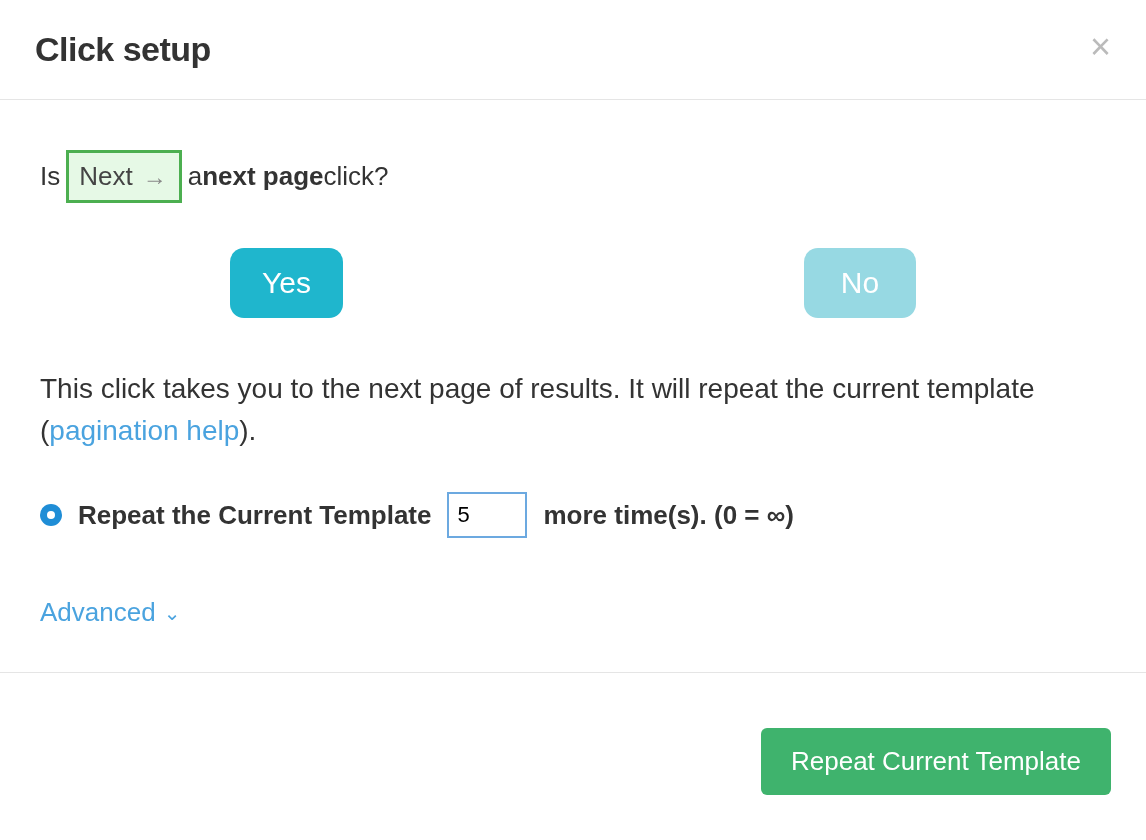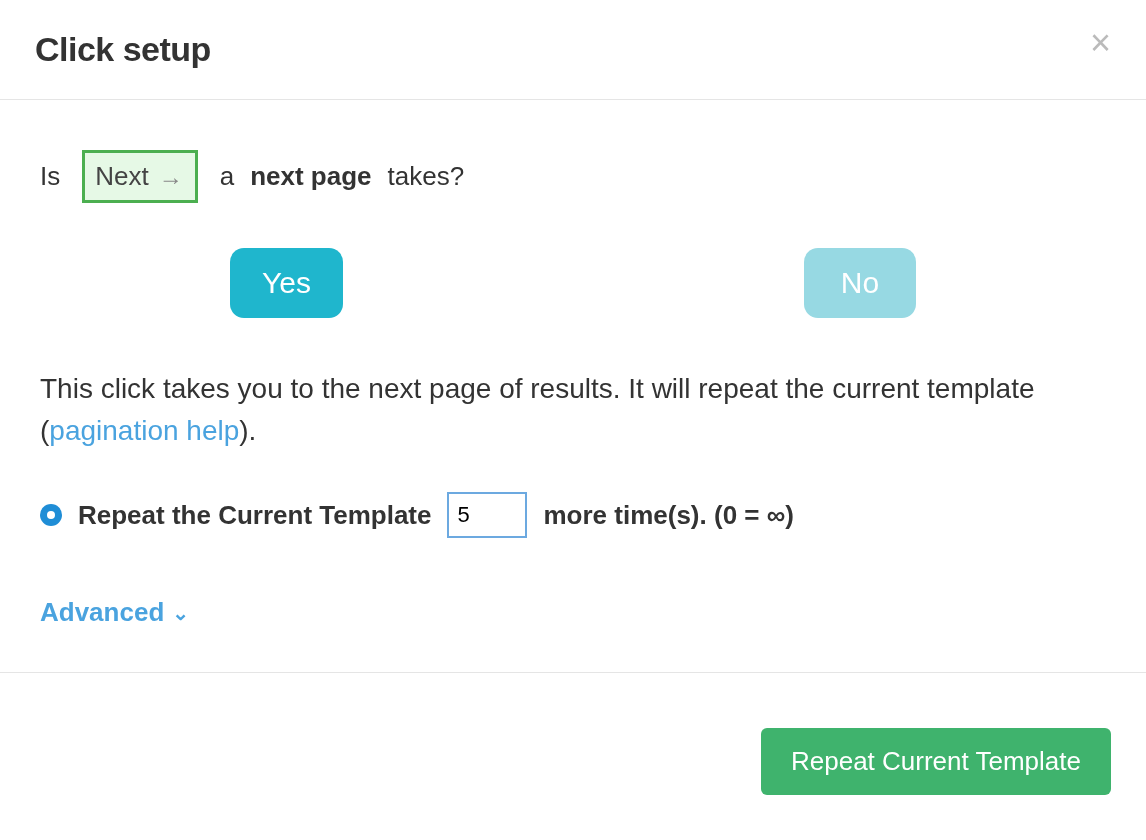--- a/index.html
+++ b/index.html
@@ -20,21 +20,21 @@
       height: 100%;
       background: #fff;
       display: flex;
       flex-direction: column;
     }
     .modal-header {
       padding: 30px 35px 30px 35px;
       border-bottom: 1px solid #e5e5e5;
       display: flex;
       justify-content: space-between;
-      align-items: flex-start;
+      align-items: center;
       gap: 24px;
     }
     .modal-title {
       font-size: 34px;
       font-weight: 600;
       color: #333;
       letter-spacing: -0.5px;
     }
     .close-btn {
       color: #bbb;
@@ -51,21 +51,21 @@
       padding: 50px 40px 40px 40px;
       flex: 1;
       font-size: 26px;
       color: #333;
       line-height: 1.5;
     }
     .question-row {
       display: flex;
       align-items: center;
       flex-wrap: wrap;
-      gap: 16px;
+      gap: 0;
       margin-bottom: 45px;
     }
     .next-preview {
       display: inline-flex;
       align-items: center;
       gap: 10px;
       border: 3px solid #4CAF50;
       background: #e6f9e6;
       padding: 4px 12px 4px 10px;
       margin: 0 6px;
@@ -145,21 +145,21 @@
       outline: none;
       font-family: inherit;
     }
     .advanced-row {
       font-size: 26px;
       color: #4aa3df;
       cursor: pointer;
       display: inline-flex;
       align-items: center;
       gap: 8px;
-      font-weight: 700;
+      font-weight: 400;
     }
     .chevron {
       font-size: 20px;
     }
     .modal-footer {
       border-top: 1px solid #e5e5e5;
       padding: 55px 35px;
       display: flex;
       justify-content: flex-end;
     }
@@ -189,21 +189,21 @@
   <div class="modal-body">
 
     <div class="question-row">
       <span>Is</span>
       <span class="next-preview">
         <span>Next</span>
         <span class="arrow">→</span>
       </span>
       <span>a</span>
       <span class="bold">next page</span>
-      <span>takes?</span>
+      <span>click?</span>
     </div>
 
     <div class="btn-row">
       <button class="btn-yes">Yes</button>
       <button class="btn-no">No</button>
     </div>
 
     <p class="desc">
       <span>This click takes you to the next page of results. It will repeat the current template (</span><a class="link">pagination help</a><span>).</span>
     </p>

